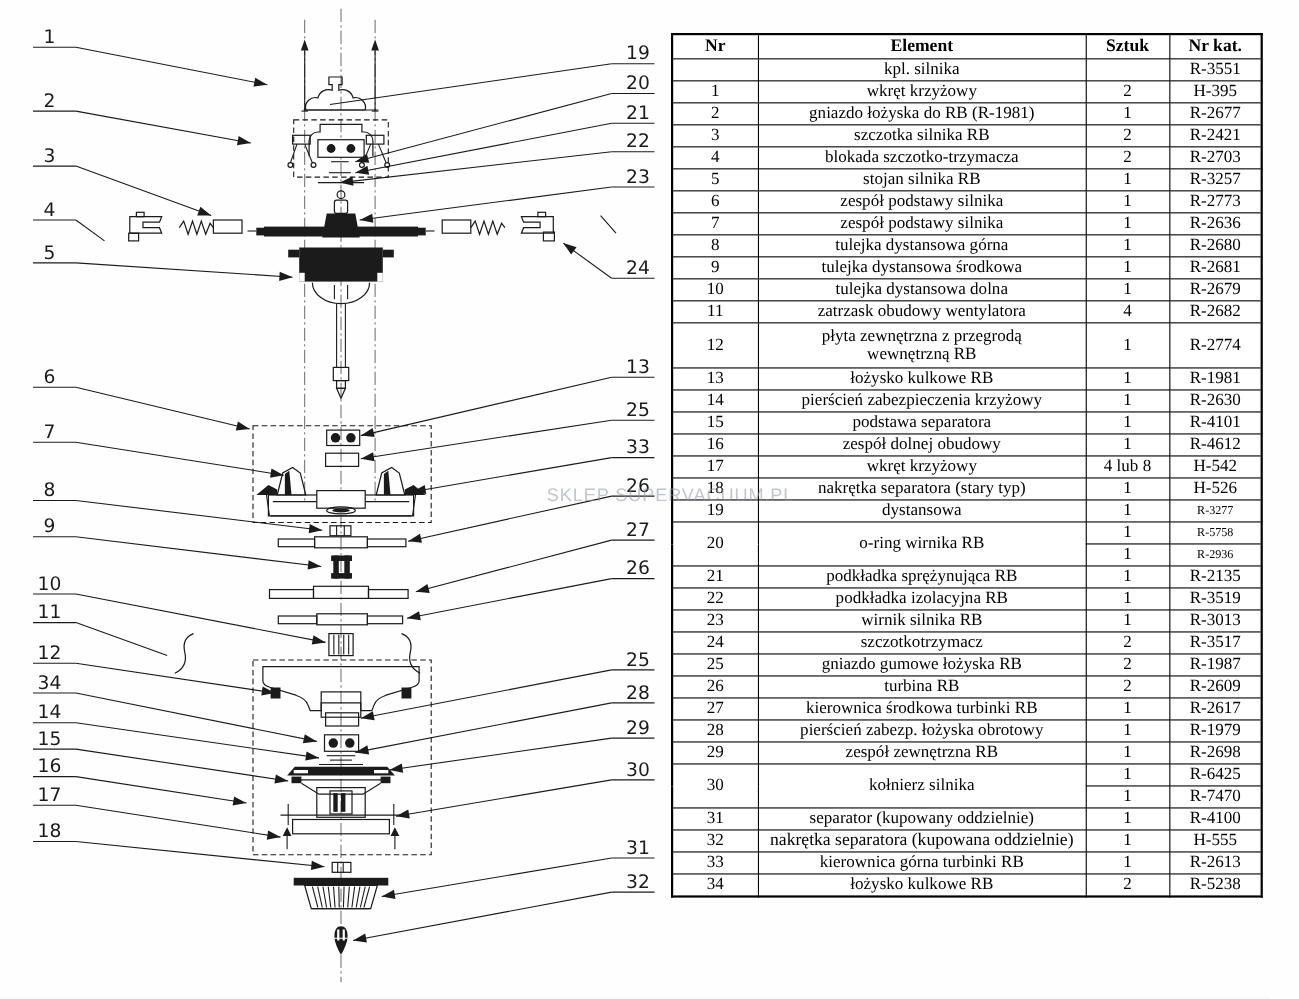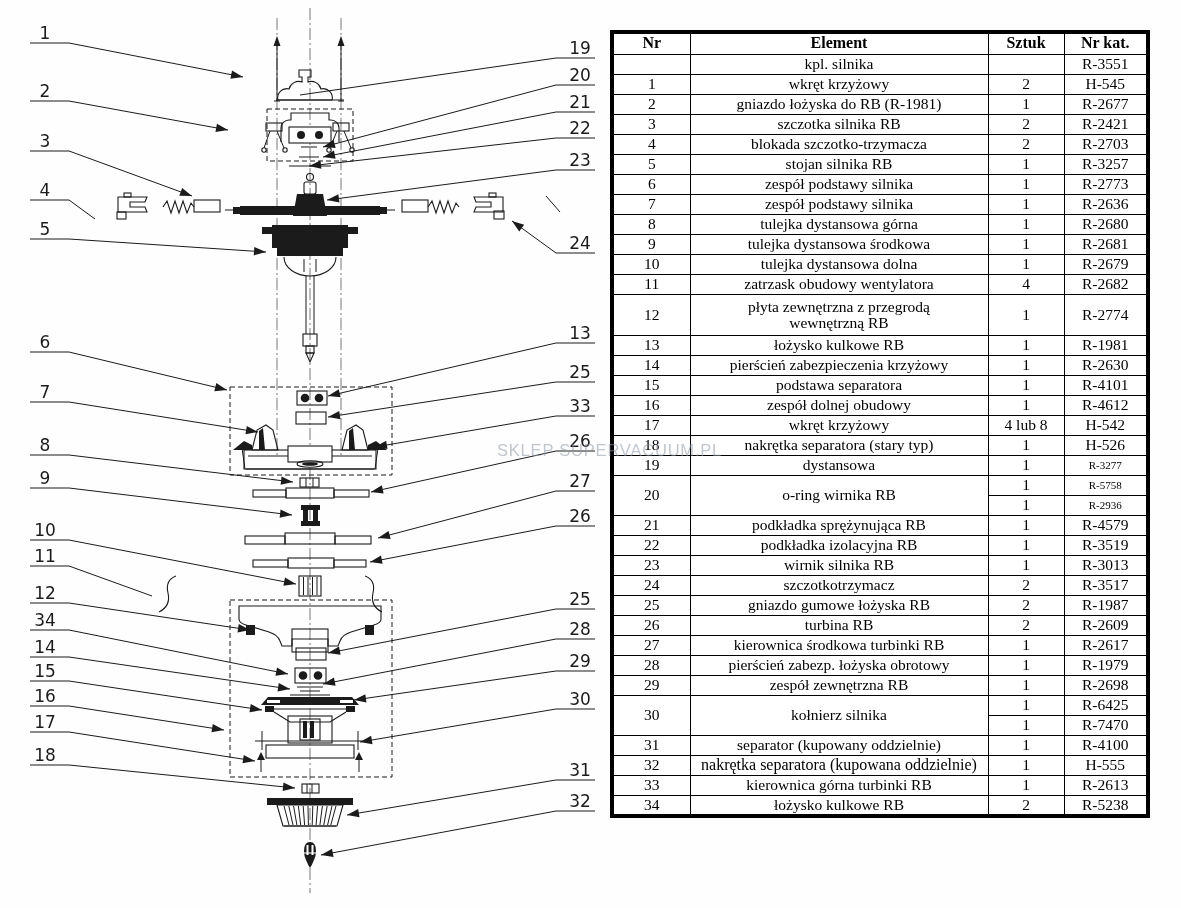--- a/index.html
+++ b/index.html
@@ -12,21 +12,21 @@
   .wfil{fill:#fff;stroke:none;}
   .out{fill:none;stroke:#1b1b1b;stroke-width:1.1;}
   .outf{fill:#fff;stroke:#1b1b1b;stroke-width:1.1;}
   .cl{stroke:#555;stroke-width:.8;stroke-dasharray:12 3 2 3;fill:none;}
   .dash{fill:none;stroke:#1b1b1b;stroke-width:1;stroke-dasharray:5 3;}
   .cnum{font:17px "DejaVu Sans",sans-serif;fill:#1b1b1b;}
   .cline{stroke:#1b1b1b;stroke-width:1;fill:none;}
   .carrow{fill:#1b1b1b;stroke:none;}
   
   table.parts{position:absolute;left:610px;top:30px;width:536px;border-collapse:collapse;
-              table-layout:fixed;background:#fff;border:4px solid #000000;}
+              table-layout:fixed;background:#fff;border:2px solid #000000;}
   .parts th,.parts td{border:1px solid #000;text-align:center;padding:0 2px;color:#000;
               font:15.5px/1.05 "Liberation Serif",serif;overflow:hidden;white-space:pre-line;}
   .parts th{font-weight:bold;font-size:16px;}
   .parts thead tr{height:22px;}
   .parts tr{height:20px;}
   .parts tr.tall{height:41.6px;}
   .parts td.small-text{font-size:16px;}
   .parts td.small-kat{font-size:11px;}
   
   .watermark{position:absolute;left:497px;top:441px;z-index:3;white-space:nowrap;
@@ -395,21 +395,21 @@
         <tr>
           <td></td>
           <td>kpl. silnika</td>
           <td></td>
           <td>R-3551</td>
         </tr>
         <tr>
           <td>1</td>
           <td>wkręt krzyżowy</td>
           <td>2</td>
-          <td>H-545</td>
+          <td>H-395</td>
         </tr>
         <tr>
           <td>2</td>
           <td>gniazdo łożyska do RB (R-1981)</td>
           <td>1</td>
           <td>R-2677</td>
         </tr>
         <tr>
           <td>3</td>
           <td>szczotka silnika RB</td>
@@ -520,21 +520,21 @@
           <td class="small-kat">R-5758</td>
         </tr>
         <tr>
           <td>1</td>
           <td class="small-kat">R-2936</td>
         </tr>
         <tr>
           <td>21</td>
           <td>podkładka sprężynująca RB</td>
           <td>1</td>
-          <td>R-4579</td>
+          <td>R-2135</td>
         </tr>
         <tr>
           <td>22</td>
           <td>podkładka izolacyjna RB</td>
           <td>1</td>
           <td>R-3519</td>
         </tr>
         <tr>
           <td>23</td>
           <td>wirnik silnika RB</td>

